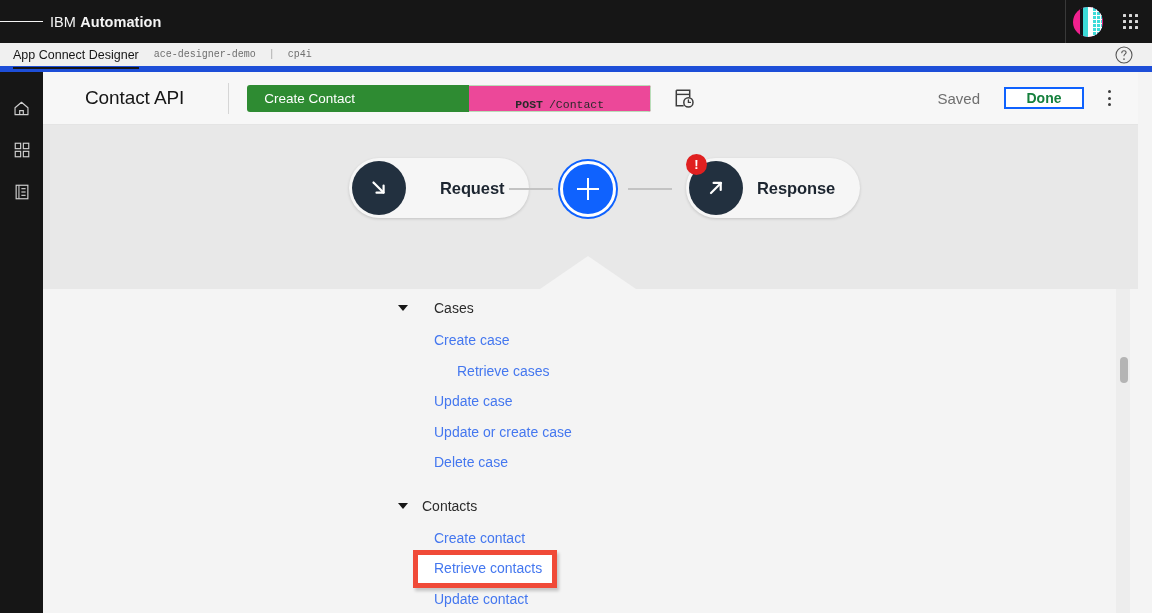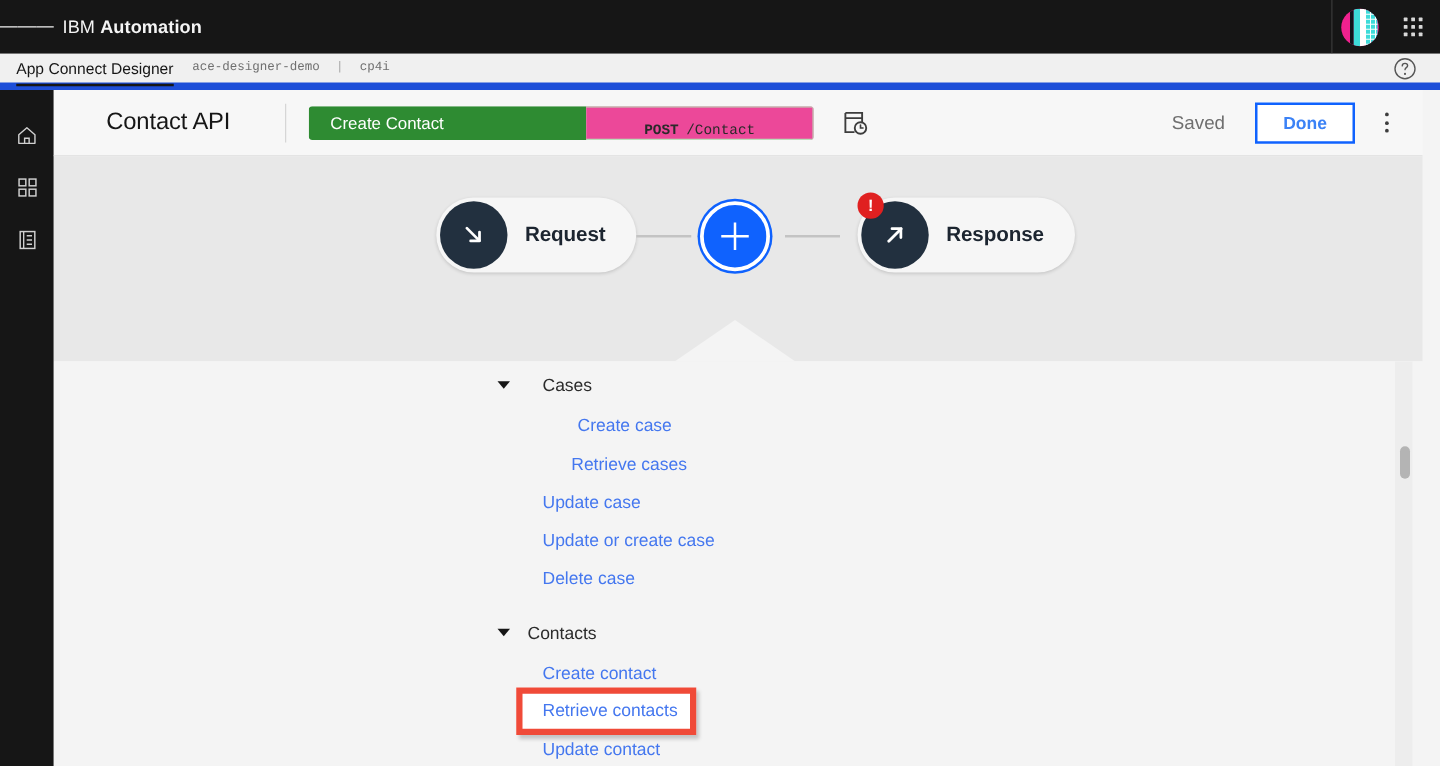--- a/index.html
+++ b/index.html
@@ -74,22 +74,22 @@
     border-radius: 3px; overflow: hidden; cursor: pointer; }
   .op-name { background: #2e8b32; color: #ffffff; font-size: 13.5px; display: flex;
     align-items: center; padding: 0 0 0 17px; width: 222px; }
   .op-path { background: #ec4899; color: #2a2a2a; font-size: 11.5px; flex: 1;
     font-family: "Liberation Mono", monospace; display: flex; align-items: flex-end;
     justify-content: center; border: 1px solid #b9ddb9; border-left: none; }
   .op-path b { font-weight: 700; margin-right: 6px; }
   .tb-icon { margin-left: 22px; width: 22px; height: 22px; cursor: pointer; }
   .saved-txt { margin-left: auto; font-size: 15px; color: #6f6f6f; }
   .done-btn {
-    margin-left: 24px; width: 80px; height: 33px; border: 2px solid #0f62fe;
-    background: #ffffff; color: #3b82f6; font-size: 14px; font-weight: 700;
+    margin-left: 24px; width: 80px; height: 22px; border: 2px solid #0f62fe;
+    background: #ffffff; color: #15803d; font-size: 14px; font-weight: 700;
     display: flex; align-items: center; justify-content: center; cursor: pointer;
   }
   .kebab { margin-left: 15px; margin-right: 19px; width: 20px; height: 26px; display: flex;
     flex-direction: column; align-items: center; justify-content: center; gap: 3.5px; cursor: pointer; }
   .kebab i { width: 3px; height: 3px; border-radius: 50%; background: #3d3d3d; display: block; }
 
   
   .canvas {
     position: absolute; left: 43px; top: 125px; width: 1095px; height: 164px;
     background: #e8e8e8; overflow: hidden;
@@ -243,21 +243,21 @@
     <div class="done-btn">Done</div>
     <div class="kebab">
         <i></i>
         <i></i>
         <i></i>
       </div>
   </div>
 
   <div class="canvas">
 
-    <div class="node" style="left:306px; top:33px;">
+    <div class="node" style="left:306px; top:33px;gap:20px;">
       <div class="node-circle">
         <svg width="26" height="26" viewBox="0 0 26 26">
           <path d="M7.5 7.5 17.5 17.5" stroke="#ffffff" stroke-width="2.2" stroke-linecap="round"></path>
           <path d="M17.6 10.6v7.1h-7.1" fill="none" stroke="#ffffff" stroke-width="2.2" stroke-linecap="round" stroke-linejoin="round"></path>
         </svg>
       </div>
       <div class="node-label">Request</div>
     </div>
 
     <div class="connector" style="left:466px; top:63px; width:44px;"></div>
@@ -281,21 +281,21 @@
 
     <div class="notch" style="left:497px; top:131px;"></div>
   </div>
 
   <div class="panel">
 
     <div class="grp-header" style="left:355px; top:11px;gap:12px;">
       <span class="chev"></span>
       <span class="grp-title">Cases</span>
     </div>
-    <div class="action" style="left:391px; top:43px;margin-left:28px;">Create case</div>
+    <div class="action" style="left:391px; top:43px;">Create case</div>
     <div class="action" style="left:414px; top:74px;">Retrieve cases</div>
     <div class="action" style="left:391px; top:104px;">Update case</div>
     <div class="action" style="left:391px; top:135px;">Update or create case</div>
     <div class="action" style="left:391px; top:165px;">Delete case</div>
 
     <div class="grp-header" style="left:355px; top:209px;">
       <span class="chev"></span>
       <span class="grp-title">Contacts</span>
     </div>
     <div class="action" style="left:391px; top:241px;">Create contact</div>

